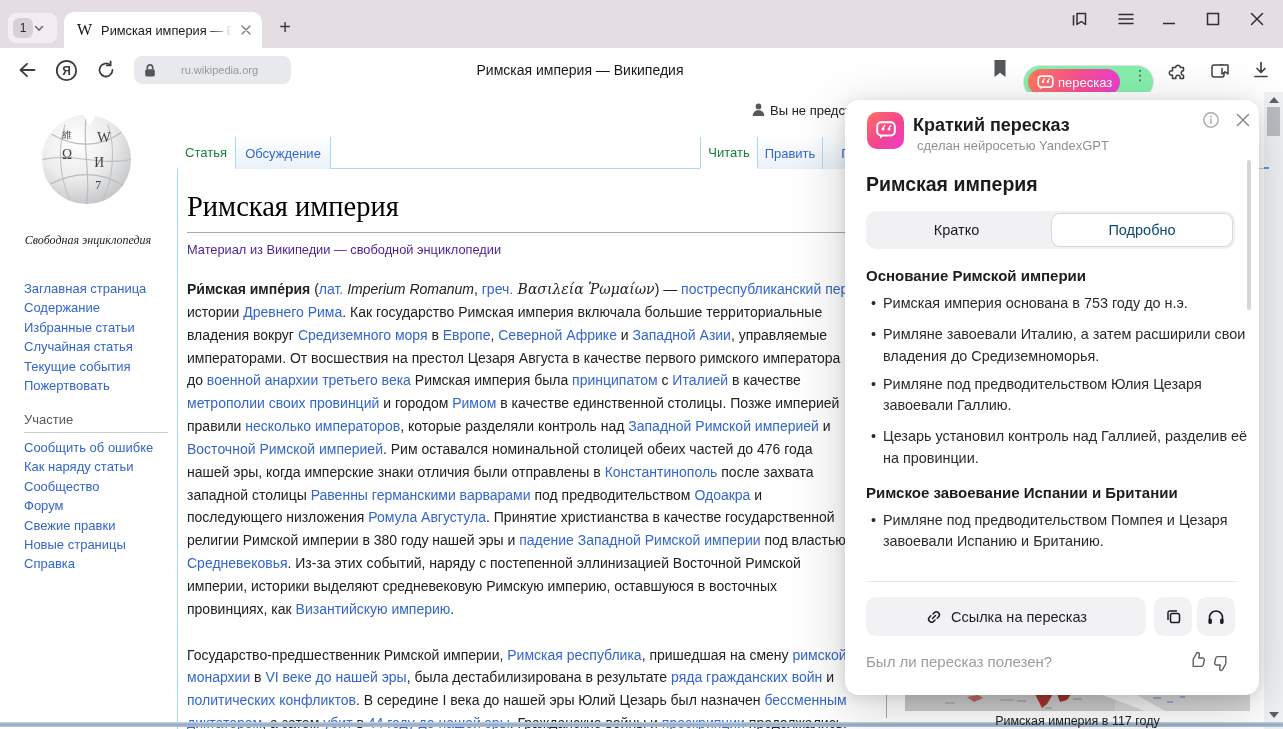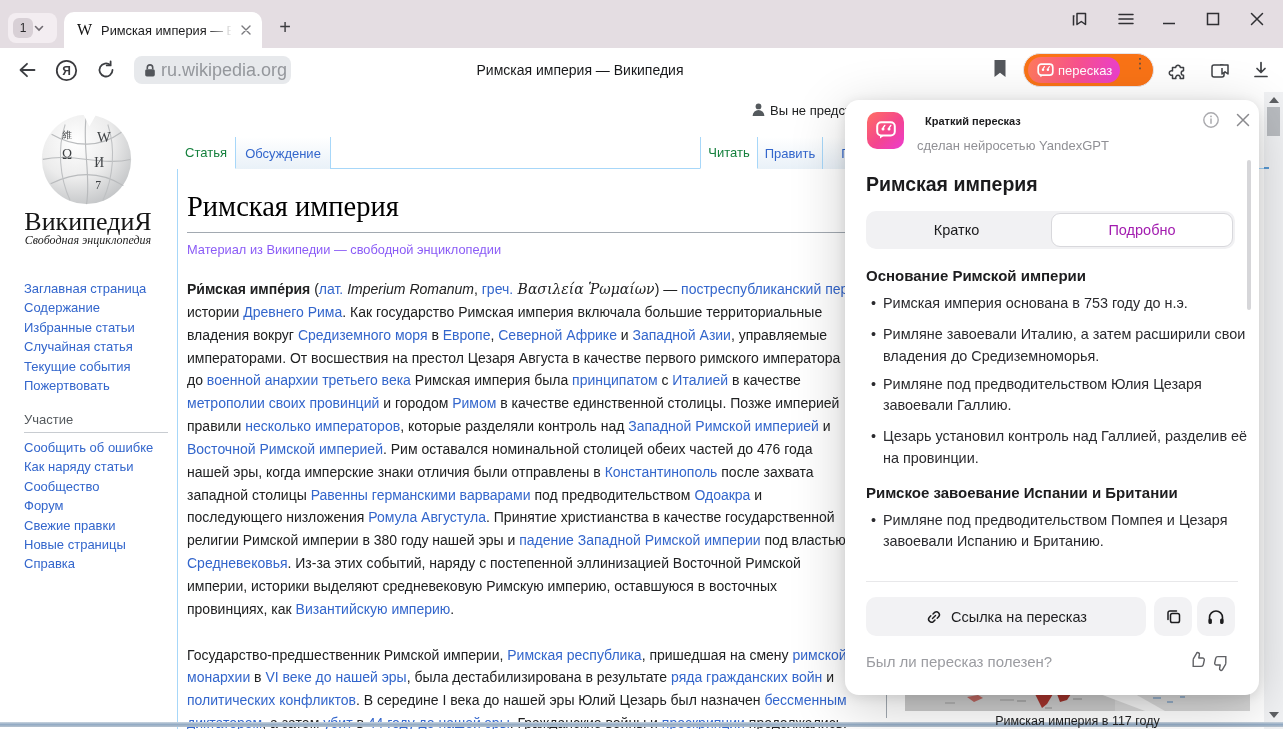--- a/index.html
+++ b/index.html
@@ -15,23 +15,23 @@
 #favicon{margin-left:13px;font-family:"Liberation Serif",serif;font-size:16px;color:#111}
 #tabtitle{margin-left:9px;font-size:12.8px;color:#1b1b1d;white-space:nowrap;overflow:hidden;width:130px;position:relative}
 #tabfade{position:absolute;left:146px;top:6px;width:26px;height:24px;background:linear-gradient(90deg,rgba(255,255,255,0),#fff 85%)}
 #tabclose{position:absolute;right:8px;top:10px}
 #newtab{position:absolute;left:274px;top:17px;width:22px;height:22px;font-size:20px;color:#3c3c40;text-align:center;line-height:21px;font-weight:300}
 .winbtn{position:absolute;top:8px;width:22px;height:22px}
 
 #toolbar{position:absolute;left:0;top:48px;width:1283px;height:44px;background:#fff}
 .tbicon{position:absolute;top:11px}
 #chip{position:absolute;left:134px;top:8px;width:157px;height:28px;background:#e7e9ec;border-radius:8px;display:flex;align-items:center}
-#domain{margin-left:4px;font-size:18px;color:#94979c}
+#domain{margin-left:24px;font-size:11px;color:#94979c}
 #pagetitle{position:absolute;left:300px;top:14px;width:560px;text-align:center;font-size:14px;color:#17181a}
-#retell{position:absolute;left:1023px;top:5px;width:131px;height:34px;border:1px solid #e7e4ea;border-radius:17px;background:#f97316}
+#retell{position:absolute;left:1023px;top:17px;width:131px;height:34px;border:1px solid #e7e4ea;border-radius:17px;background:#86efac}
 #retellpill{position:absolute;left:4px;top:3px;width:92px;height:26px;border-radius:13px;background:linear-gradient(100deg,#ff7a5c 0%,#f7508f 55%,#e93fd0 100%);display:flex;align-items:center}
 #retelllabel{color:#fff;font-size:13px;margin-left:4px}
 #retelldots{position:absolute;left:108px;top:5px;color:#46484c;font-size:14px;letter-spacing:0;line-height:8px;text-align:center;width:16px}
 
 #page{position:absolute;left:0;top:92px;width:1283px;height:637px;background:#fff}
 #bottomline{position:absolute;left:0;top:630px;width:1283px;height:5px;background:linear-gradient(180deg,#cbd5df 0%,#93abc4 50%,#b6c2cf 100%);z-index:3}
 
 #wordmark{position:absolute;left:0;top:115px;width:176px;text-align:center;font-family:"Liberation Serif",serif;font-size:26px;color:#161616}
 #tagline{position:absolute;left:0;top:141px;width:176px;text-align:center;font-family:"Liberation Serif",serif;font-style:italic;font-size:12px;color:#222}
 #navmain{position:absolute;left:24px;top:187px;width:146px}
@@ -42,21 +42,21 @@
 .navgroup2{margin-top:14px}
 
 #cborder{position:absolute;left:177px;top:77px;width:1px;height:560px;background:#a7d7f9}
 #tabline{position:absolute;left:177px;top:76px;width:1087px;height:1px;background:#a7d7f9}
 .wtab{position:absolute;top:45px;height:32px;font-size:13px;display:flex;align-items:center;justify-content:center;border-right:1px solid #a7d7f9;background:linear-gradient(180deg,#ffffff 0%,#e9f1f8 100%);color:#36c;z-index:2}
 .wtab.active{background:#fff;color:#15803d;border-bottom:1px solid #fff}
 #userstatus{position:absolute;left:770px;top:11px;font-size:13px;color:#202122;white-space:nowrap}
 #usericon{position:absolute;left:751px;top:10px}
 #h1{position:absolute;left:187px;top:99px;font-family:"Liberation Serif",serif;font-size:28.5px;color:#000;white-space:nowrap}
 #h1line{position:absolute;left:187px;top:140px;width:1071px;height:1px;background:#a2a9b1}
-#sitesub{position:absolute;left:187px;top:150px;font-size:12.8px;color:#8b5cf6}
+#sitesub{position:absolute;left:187px;top:150px;font-size:12.8px;color:#4c1d95}
 
 .para{position:absolute;left:187px;width:1080px}
 .pline{height:22.85px;line-height:22.85px;font-size:14px;color:#202122;white-space:nowrap}
 .pline .a{color:#36c}
 .pline .b{font-weight:bold}
 .pline .i{font-style:italic}
 .pline .g{font-family:"DejaVu Serif",serif;font-style:italic;font-size:14px}
 
 #iborder{position:absolute;left:886px;top:602px;width:1px;height:24px;background:#a2a9b1;z-index:4}
 #ibmap{position:absolute;left:905px;top:602px;z-index:4}
@@ -64,28 +64,28 @@
 
 #sbtrack{position:absolute;left:1264px;top:0;width:19px;height:637px;background:#f1f2f4;z-index:2}
 #sbthumb{position:absolute;left:1267px;top:15px;width:13px;height:29px;background:#b9bcc0;z-index:2}
 .sbarrow{position:absolute;left:1269px;z-index:2;width:0;height:0;border-left:5px solid transparent;border-right:5px solid transparent}
 #sbup{top:5px;border-bottom:6px solid #5e6063}
 #sbdown{top:620px;border-top:6px solid #5e6063}
 #sbmark{position:absolute;left:1264px;top:75px;width:5px;height:2px;background:#5b9bd5;z-index:2}
 
 #panel{position:absolute;left:845px;top:100px;width:414px;height:595px;background:#fff;border-radius:14px;box-shadow:0 12px 55px rgba(0,0,0,.20),0 2px 12px rgba(0,0,0,.10);z-index:10}
 #appicon{position:absolute;left:22px;top:12px;width:37px;height:37px;border-radius:10px;background:linear-gradient(135deg,#ff6f61 0%,#f4458f 55%,#ec3bd0 100%)}
-#ptitle{position:absolute;left:80px;top:15px;font-size:11px;font-weight:700;color:#1b1b1d}
+#ptitle{position:absolute;left:68px;top:15px;font-size:18px;font-weight:700;color:#1b1b1d}
 #psub{position:absolute;left:72px;top:38px;font-size:13px;color:#909095}
 #pinfo{position:absolute;left:357px;top:11px;z-index:11}
 #pclose{position:absolute;left:389px;top:11px;z-index:11}
 #ph2{position:absolute;left:21px;top:73px;font-size:19.5px;font-weight:700;color:#1b1b1d}
 #toggle{position:absolute;left:21px;top:111px;width:369px;height:38px;background:#f1f1f3;border-radius:10px}
 #togKratko{position:absolute;left:0;top:0;width:181px;height:38px;display:flex;align-items:center;justify-content:center;font-size:14.5px;color:#1b1b1d}
-#togPodrobno{position:absolute;left:185px;top:2px;width:182px;height:34px;background:#fff;border:1.5px solid #d8d8dc;border-radius:9px;display:flex;align-items:center;justify-content:center;font-size:14.5px;color:#a21caf}
+#togPodrobno{position:absolute;left:185px;top:2px;width:182px;height:34px;background:#fff;border:1.5px solid #d8d8dc;border-radius:9px;display:flex;align-items:center;justify-content:center;font-size:14.5px;color:#0c4a6e}
 #psections{position:absolute;left:21px;top:152px;width:382px}
 .phead{margin-top:14px;font-size:15px;font-weight:700;line-height:20px;color:#1c1c1e}
 .bullet{display:flex;margin-top:10px;font-size:14.4px;line-height:21.3px;color:#2a2a2e}
 .bullet.first{margin-top:7px}
 .bdot{padding-left:5px;width:17px;flex:none}
 #pdivider{position:absolute;left:21px;top:481px;width:372px;height:1px;background:#e8e8ea}
 #linkbtn{position:absolute;left:21px;top:497px;width:280px;height:39px;background:#f2f2f4;border-radius:10px;display:flex;align-items:center;justify-content:center}
 #linkbtn span{font-size:14.5px;color:#1d1d1f;margin-left:8px}
 #copybtn{position:absolute;left:309px;top:497px;width:38px;height:39px;background:#f2f2f4;border-radius:10px;display:flex;align-items:center;justify-content:center}
 #headbtn{position:absolute;left:352px;top:497px;width:38px;height:39px;background:#f2f2f4;border-radius:10px;display:flex;align-items:center;justify-content:center}
@@ -200,21 +200,20 @@
       <path d="M13 77 C40 64 64 64 88 79" fill="none" stroke="#b9bbbd" stroke-width="1.2"></path>
       <polygon points="44,0 62,2 53,18" fill="#ffffff"></polygon>
       <path d="M28 16 C20 40 22 70 33 94" fill="none" stroke="#bfc1c3" stroke-width="1.1"></path>
       <path d="M72 16 C80 40 78 70 67 94" fill="none" stroke="#bfc1c3" stroke-width="1.1"></path>
       <text x="68" y="34" font-family="Liberation Serif" font-size="15" fill="#3d4043" text-anchor="middle">W</text>
       <text x="30" y="52" font-family="Liberation Serif" font-size="14" fill="#3d4043" text-anchor="middle">Ω</text>
       <text x="63" y="60" font-family="Liberation Serif" font-size="14" fill="#3d4043" text-anchor="middle">И</text>
       <text x="30" y="30" font-family="Liberation Serif" font-size="10" fill="#3d4043" text-anchor="middle">維</text>
       <text x="62" y="82" font-family="Liberation Serif" font-size="12" fill="#3d4043" text-anchor="middle">7</text>
     </svg>
-    <div id="wordmark">ВикипедиЯ</div>
     <div id="tagline">Свободная энциклопедия</div>
     <div id="navmain">
         <div class="navlink">Заглавная страница</div>
         <div class="navlink">Содержание</div>
         <div class="navlink">Избранные статьи</div>
         <div class="navlink">Случайная статья</div>
         <div class="navlink">Текущие события</div>
         <div class="navlink">Пожертвовать</div>
       </div>
     <div id="navsections">

